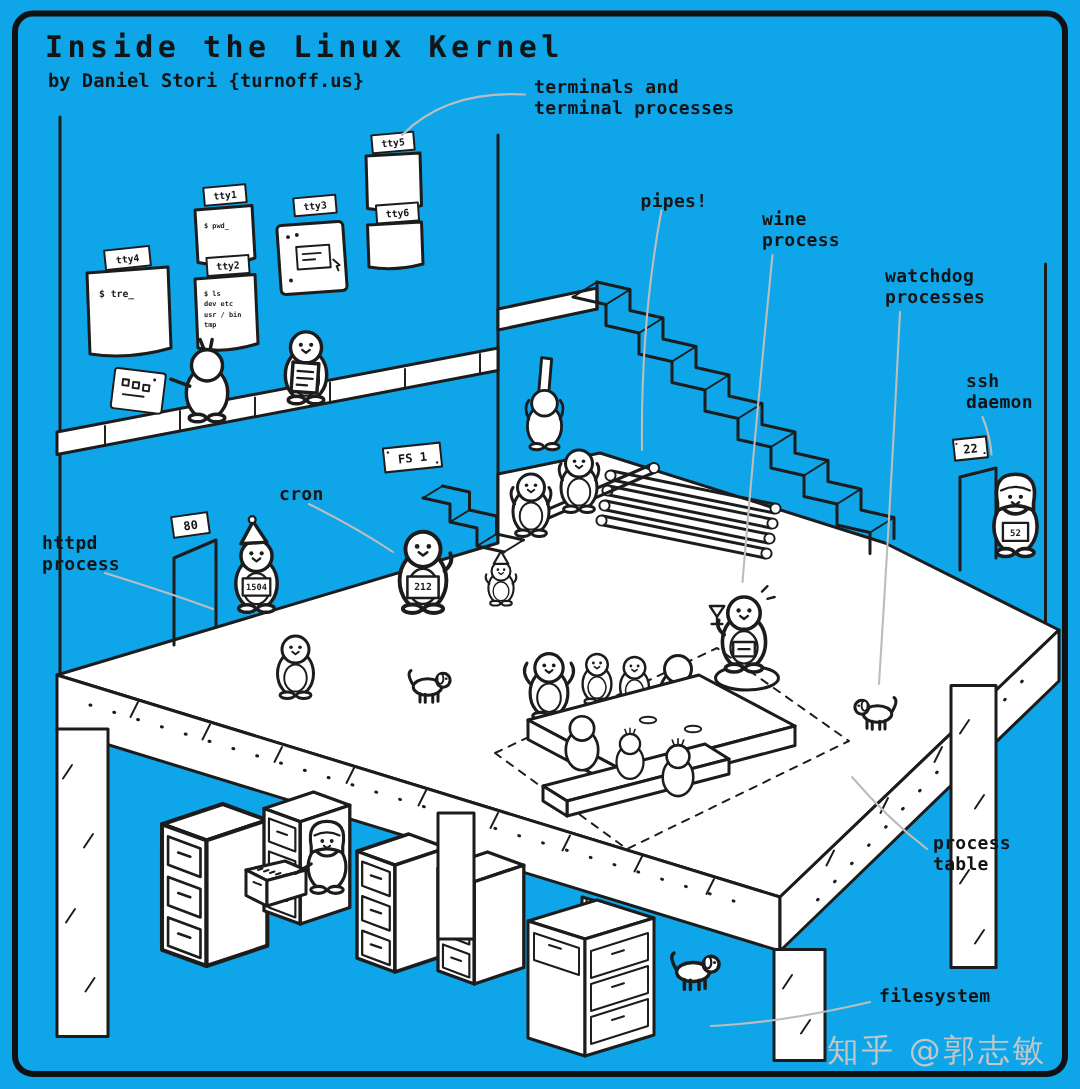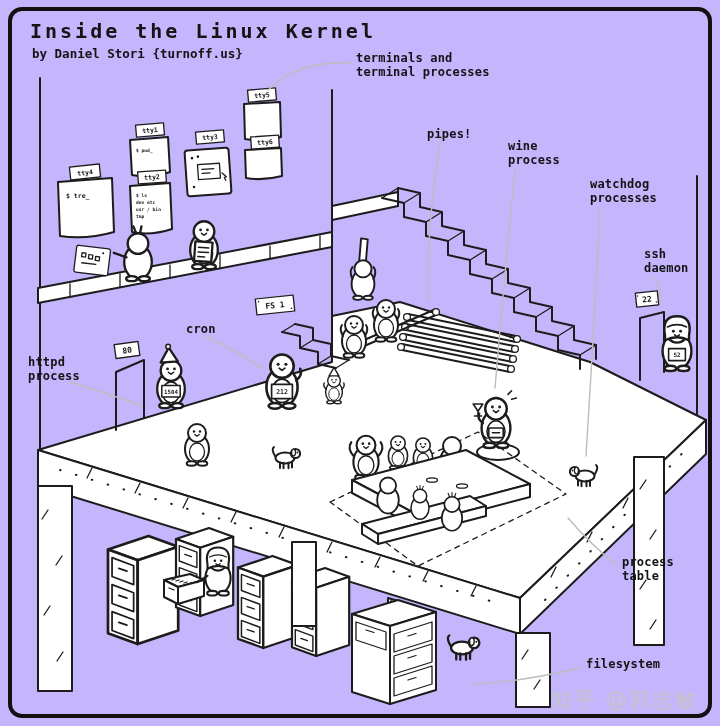--- a/index.html
+++ b/index.html
@@ -1,16 +1,16 @@
 <!DOCTYPE html>
 <html><head>
 <meta charset="utf-8">
 <style>
   html,body{margin:0;padding:0;background:#fff;}
-  .stage{position:relative;width:720px;height:726px;background:#c4b5fd;overflow:hidden;
+  .stage{position:relative;width:720px;height:726px;background:#0ea5e9;overflow:hidden;
          font-family:"DejaVu Sans Mono",monospace;}
   svg{display:block}
   .ln{stroke:#1c1c1c;fill:none;stroke-width:2;stroke-linecap:round;stroke-linejoin:round}
   .thin{stroke:#1c1c1c;fill:none;stroke-width:1.3;stroke-linecap:round;stroke-linejoin:round}
   .w{fill:#fff;stroke:#1c1c1c;stroke-width:2;stroke-linecap:round;stroke-linejoin:round}
   .w2{fill:#fff;stroke:#1c1c1c;stroke-width:1.3;stroke-linecap:round;stroke-linejoin:round}
   .k{fill:#1c1c1c;stroke:none}
   .frame{fill:none;stroke:#111;stroke-width:4;stroke-linejoin:round}
   .lead{stroke:#bdbdbd;stroke-width:1.4;fill:none;stroke-linecap:round}
   .dots{stroke:#1c1c1c;stroke-width:2;fill:none;stroke-linecap:round;stroke-dasharray:.6 16}

